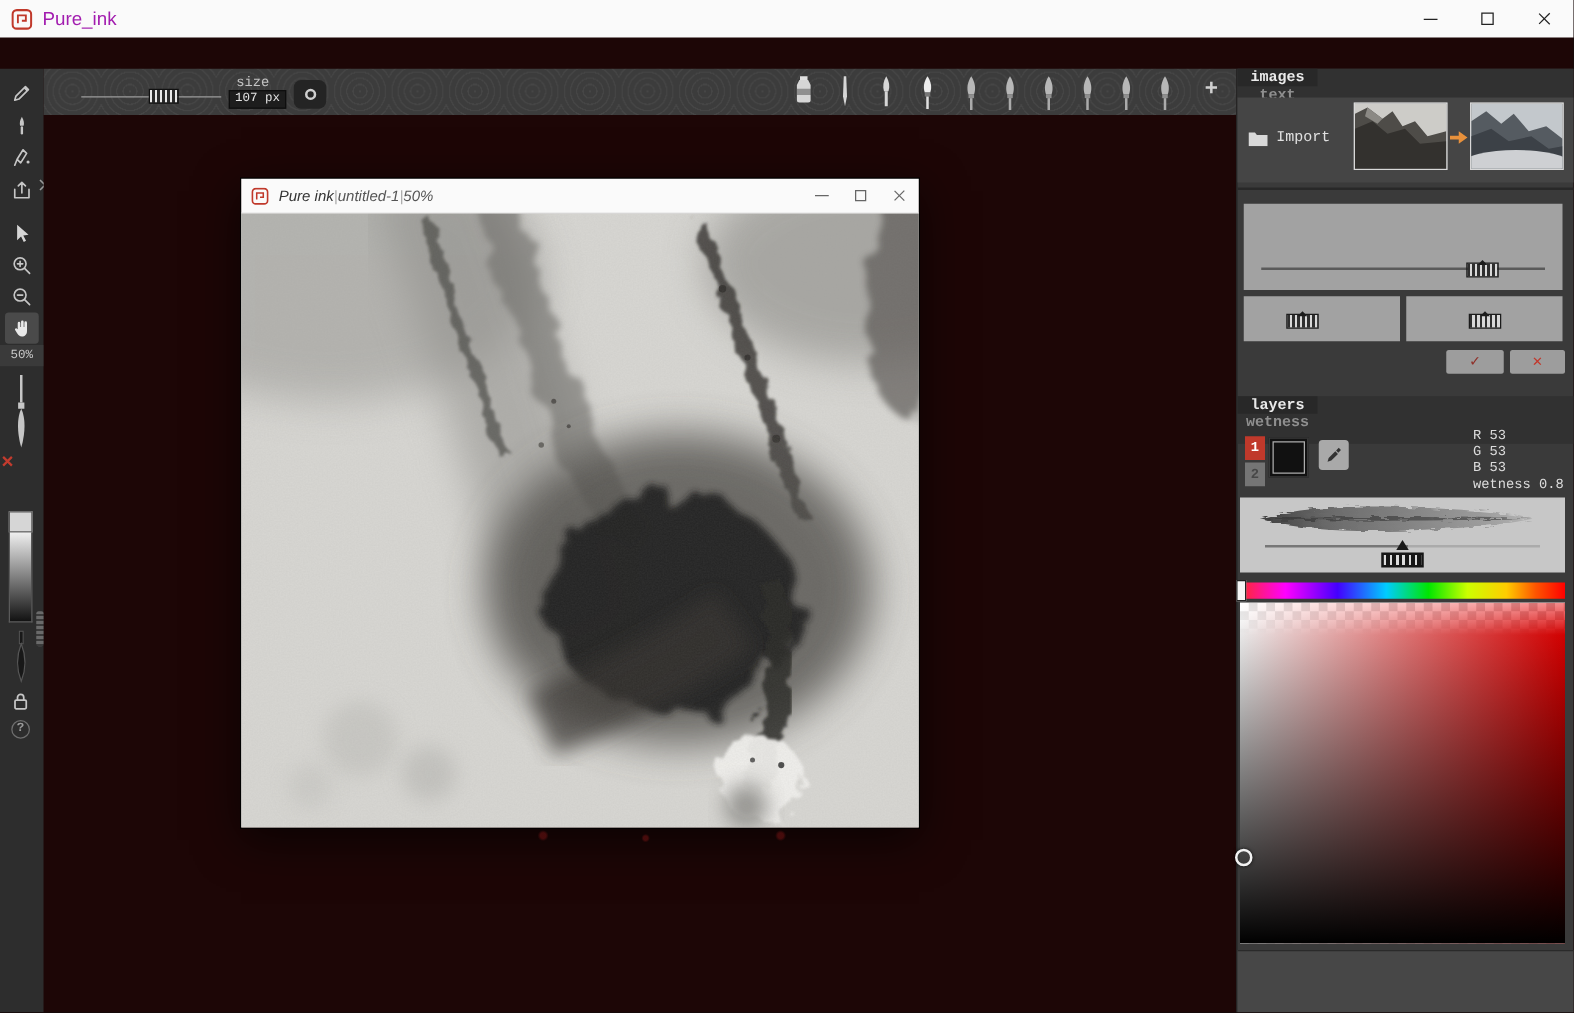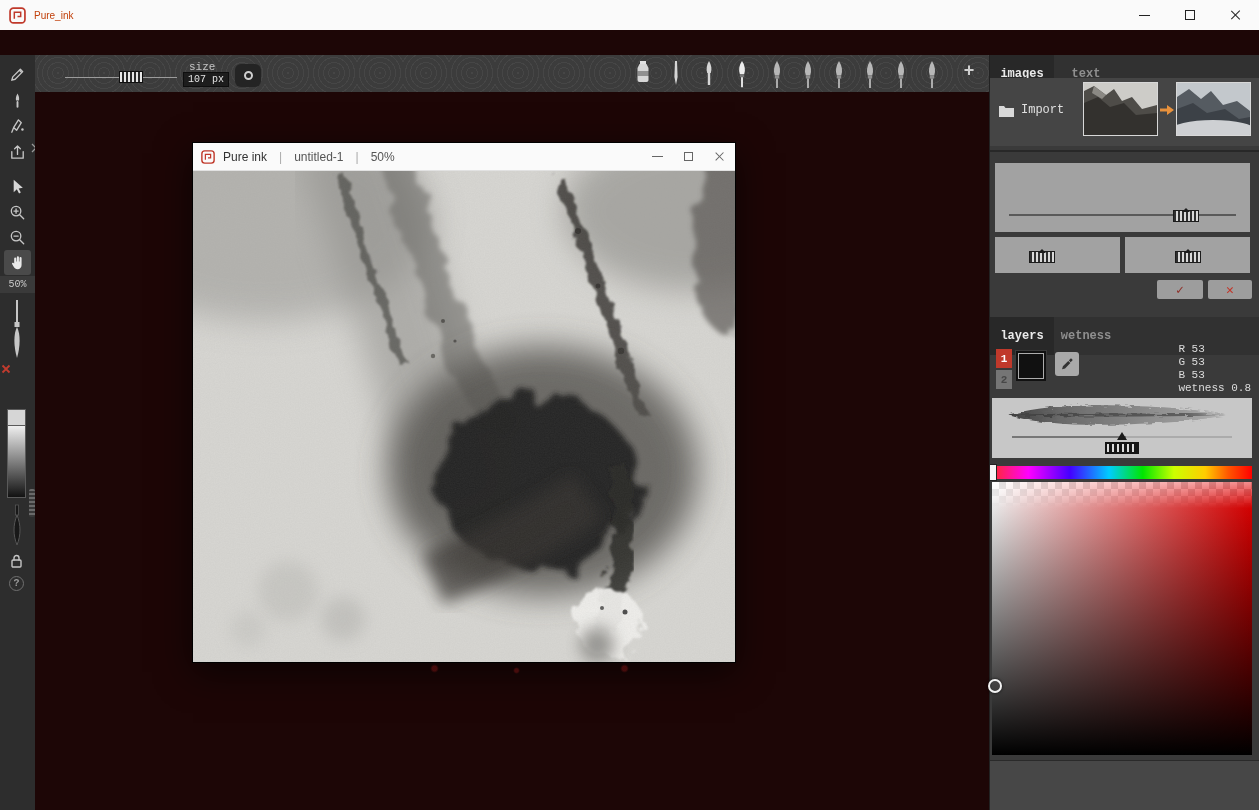--- a/index.html
+++ b/index.html
@@ -8,21 +8,21 @@
     position: relative; width: 1259px; height: 810px; overflow: hidden;
     font-family: "Liberation Sans", sans-serif; background: #1d0606;
   }
 
   
   .titlebar {
     position:absolute; top:0; left:0; right:0; height:30px; background:#fafafa;
     display:flex; align-items:center;
   }
   .titlebar .logo { margin-left:9px; width:17px; height:17px; }
-  .titlebar .title { margin-left:8px; font-size:10px; color:#c2410c; }
+  .titlebar .title { margin-left:8px; font-size:15px; color:#a21caf; }
   .win-controls { margin-left:auto; display:flex; height:100%; }
   .wc { width:46px; height:100%; display:flex; align-items:center; justify-content:center; }
   .glyph-min { width:11px; height:1px; background:#222; }
   .glyph-max { width:10px; height:10px; border:1px solid #222; }
   .glyph-close { position:relative; width:12px; height:12px; }
   .glyph-close::before, .glyph-close::after {
     content:""; position:absolute; left:5.4px; top:0; width:1.3px; height:12px; background:#222;
   }
   .glyph-close::before { transform:rotate(45deg); }
   .glyph-close::after  { transform:rotate(-45deg); }
@@ -96,37 +96,37 @@
   .tb-brush { width:31px; height:33px; display:flex; align-items:center; justify-content:center; }
   .tb-brushes-light .tb-brush { width:29px; }
   .tb-plus { position:absolute; left:922px; top:5px; width:24px; text-align:center; font:bold 18px "Liberation Sans", sans-serif; color:#cfcfcf; }
 
   .canvas-area { flex:1; position:relative; background:#1d0606; }
 
   
   .doc-window { position:absolute; left:158px; top:51px; width:542px; box-shadow:0 0 0 1px #000, 0 10px 34px rgba(0,0,0,.65); }
   .doc-titlebar { height:28px; background:#fafafa; border-bottom:1px solid #e2e2e2; display:flex; align-items:center; }
   .doc-logo { margin-left:8px; width:14px; height:14px; }
-  .doc-title { margin-left:8px; font-size:12px; color:#333; display:flex; gap:12px; align-items:center; }
+  .doc-title { margin-left:8px; font-size:12px; color:#333; display:flex; gap:0; align-items:center;font-style:italic; }
   .doc-title .sep { color:#aaa; }
   .doc-title .muted { color:#555; }
   .doc-controls { margin-left:auto; display:flex; height:100%; }
   .dwc { width:31px; height:100%; display:flex; align-items:center; justify-content:center; }
   .dwc .glyph-min { background:#666; }
   .dwc .glyph-max { border-color:#666; width:9px; height:9px; }
   .dwc .glyph-close::before, .dwc .glyph-close::after { background:#666; height:11px; }
   .painting { display:block; width:542px; height:491px; background:#d8d7d3; }
 
   .orn-dot { position:absolute; width:9px; height:9px; border-radius:50%; opacity:.5;
     background:radial-gradient(circle,#7a1414 0 35%, rgba(122,20,20,.25) 60%, transparent 70%); }
   .od1{ left:395px; top:572px; } .od2{ left:478px; top:575px; width:7px;height:7px;} .od3{ left:585px; top:572px; }
 
   
   .right-panel { width:270px; flex:none; position:relative; background:#3a3a3a; border-left:1px solid #222; }
-  .rp-tabs { position:absolute; left:0; right:0; height:38px; background:#313131; display:flex; }
+  .rp-tabs { position:absolute; left:0; right:0; height:38px; background:#313131; display:flex;flex-direction:column; }
   .rp-tabs.top { top:0; } .rp-tabs.mid { top:262px; }
   .rp-tab {
     width:64px; display:flex; align-items:center; justify-content:center;
     font:bold 12px "Liberation Mono", monospace; color:#8f8f8f; cursor:default;
   }
   .rp-tab.active { background:#282828; color:#eaeaea; }
 
   .rp-import { position:absolute; top:23px; left:0; right:0; height:68px; background:#454545; }
   .import-btn { position:absolute; left:8px; top:25px; display:flex; align-items:center; gap:6px;
     color:#e0e0e0; font:12px "Liberation Mono", monospace; }

